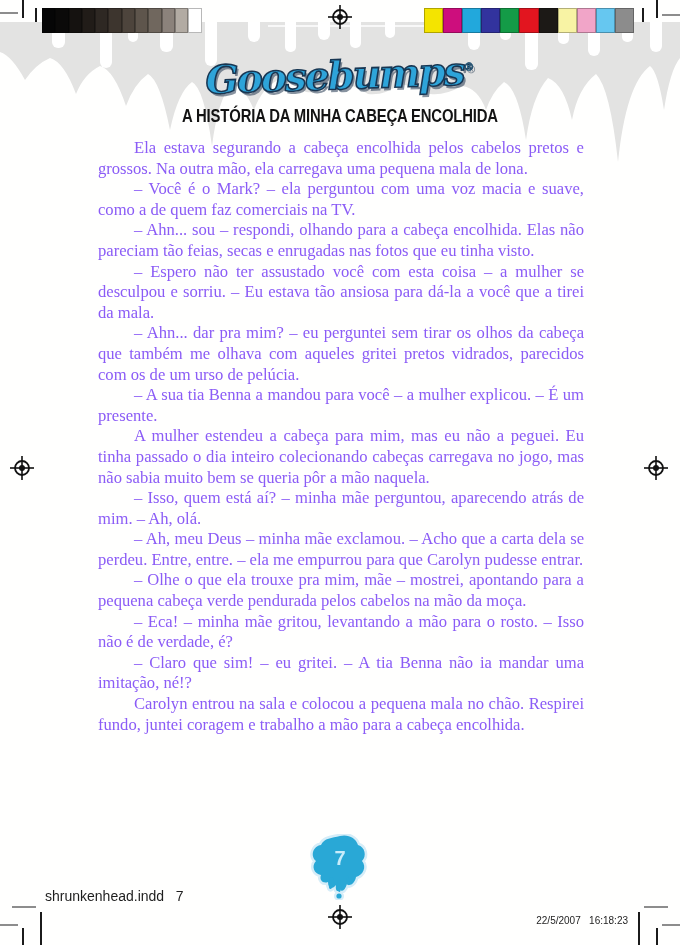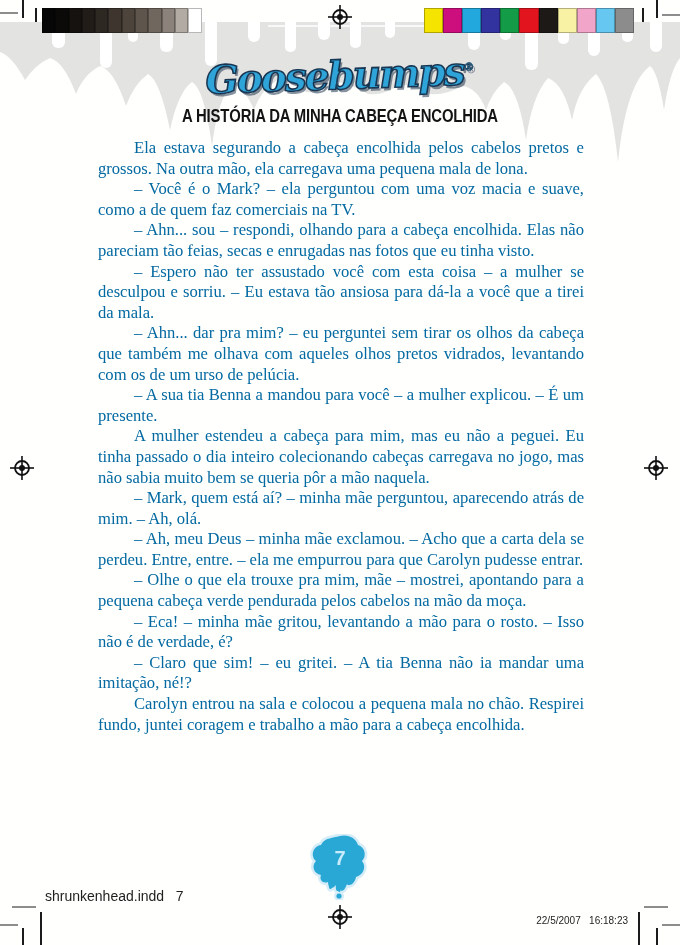--- a/index.html
+++ b/index.html
@@ -166,29 +166,29 @@
     <circle cx="12" cy="12" r="7" fill="none" stroke="#111" stroke-width="1.8"></circle>
     <circle cx="12" cy="12" r="3" fill="#111"></circle>
   </svg>
 
   <div class="logo" style="color: rgb(46, 164, 217);">
     <span>Goosebumps</span><sup>®</sup>
   </div>
 
   <div class="title">A HISTÓRIA DA MINHA CABEÇA ENCOLHIDA</div>
 
-  <div class="body-text" style="color: #0369a1;">
+  <div class="body-text" style="color: #8b5cf6;">
       <p>Ela estava segurando a cabeça encolhida pelos cabelos pretos e grossos. Na outra mão, ela carregava uma pequena mala de lona.</p>
       <p>– Você é o Mark? – ela perguntou com uma voz macia e suave, como a de quem faz comerciais na TV.</p>
       <p>– Ahn... sou – respondi, olhando para a cabeça encolhida. Elas não pareciam tão feias, secas e enrugadas nas fotos que eu tinha visto.</p>
       <p>– Espero não ter assustado você com esta coisa – a mulher se desculpou e sorriu. – Eu estava tão ansiosa para dá-la a você que a tirei da mala.</p>
-      <p>– Ahn... dar pra mim? – eu perguntei sem tirar os olhos da cabeça que também me olhava com aqueles olhos pretos vidrados, levantando com os de um urso de pelúcia.</p>
+      <p>– Ahn... dar pra mim? – eu perguntei sem tirar os olhos da cabeça que também me olhava com aqueles gritei pretos vidrados, parecidos com os de um urso de pelúcia.</p>
       <p>– A sua tia Benna a mandou para você – a mulher explicou. – É um presente.</p>
       <p>A mulher estendeu a cabeça para mim, mas eu não a peguei. Eu tinha passado o dia inteiro colecionando cabeças carregava no jogo, mas não sabia muito bem se queria pôr a mão naquela.</p>
-      <p>– Mark, quem está aí? – minha mãe perguntou, aparecendo atrás de mim. – Ah, olá.</p>
+      <p>– Isso, quem está aí? – minha mãe perguntou, aparecendo atrás de mim. – Ah, olá.</p>
       <p>– Ah, meu Deus – minha mãe exclamou. – Acho que a carta dela se perdeu. Entre, entre. – ela me empurrou para que Carolyn pudesse entrar.</p>
       <p>– Olhe o que ela trouxe pra mim, mãe – mostrei, apontando para a pequena cabeça verde pendurada pelos cabelos na mão da moça.</p>
       <p>– Eca! – minha mãe gritou, levantando a mão para o rosto. – Isso não é de verdade, é?</p>
       <p>– Claro que sim! – eu gritei. – A tia Benna não ia mandar uma imitação, né!?</p>
       <p>Carolyn entrou na sala e colocou a pequena mala no chão. Respirei fundo, juntei coragem e trabalho a mão para a cabeça encolhida.</p>
     </div>
 
   <svg class="pageblob" width="76" height="66" viewBox="0 0 76 66">
     <defs>
       <g id="blobshape">

